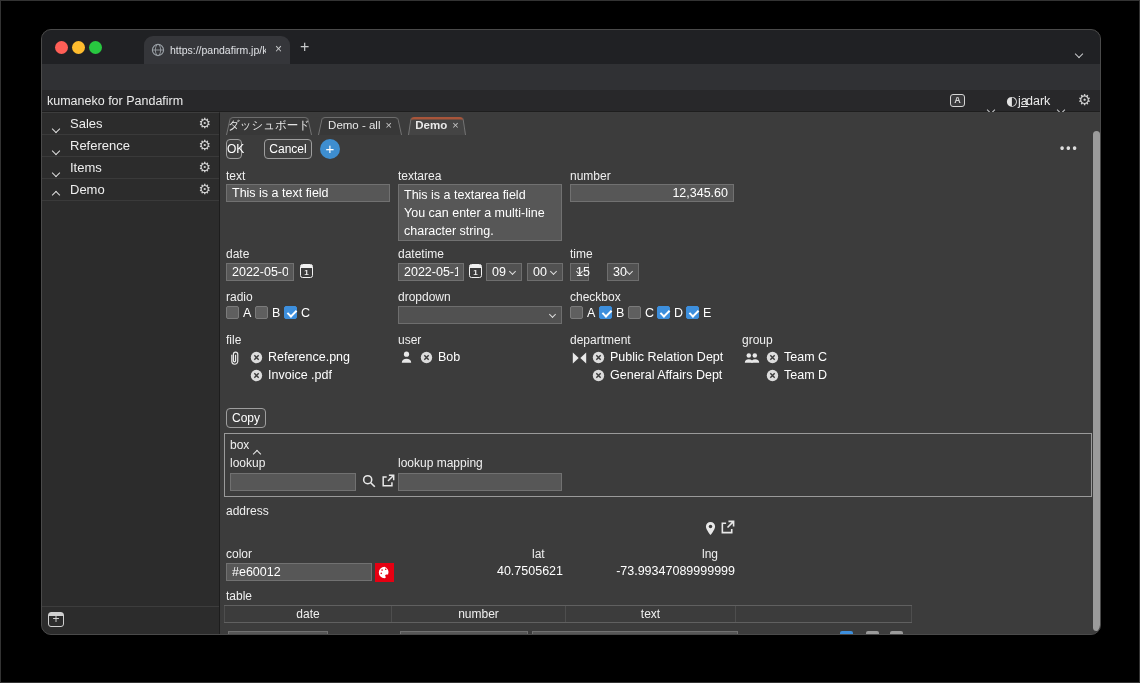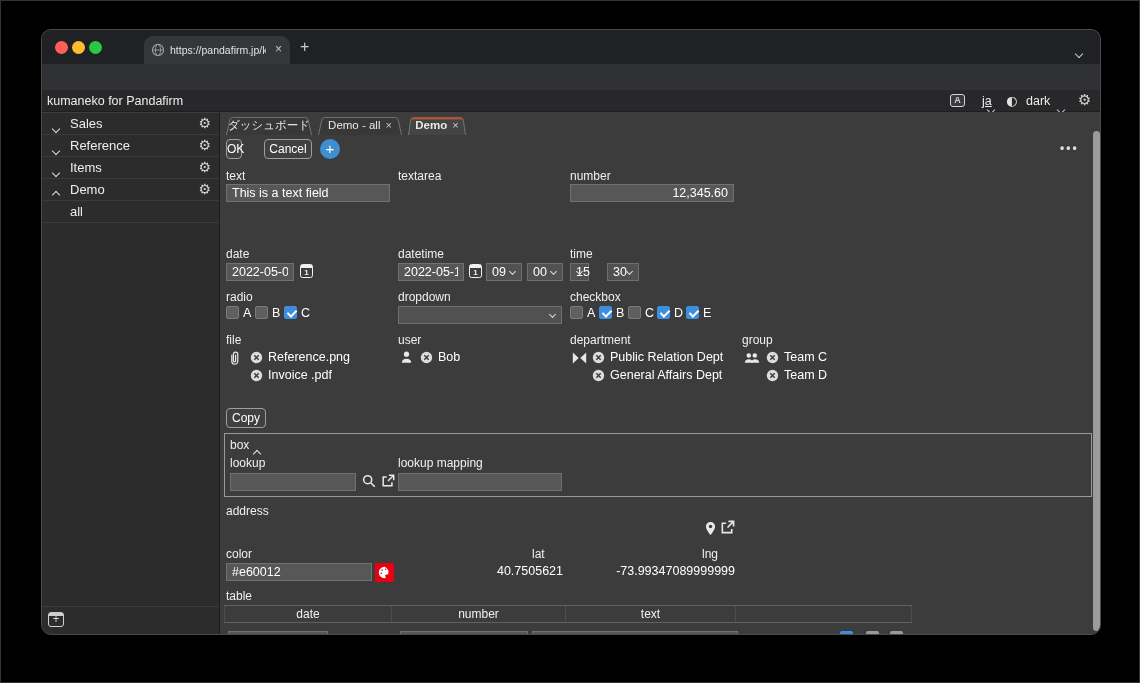--- a/index.html
+++ b/index.html
@@ -141,21 +141,21 @@
     <span class="abs" style="left:992px;top:40px;width:14px;height:12px;border:1.6px solid #d8d8d8;border-radius:2px;">
           <span style="position:absolute;right:0;top:0;width:5px;height:100%;background:#d8d8d8;"></span>
         </span>
     <span class="abs" style="left:1014px;top:37px;width:17px;height:17px;border-radius:50%;background:conic-gradient(#2e7d32,#1565c0,#80cbc4,#f5f5f5,#2e7d32);"></span>
     <span class="abs" style="left:1042px;top:38px;color:#c8cacc;font-size:13px;font-family:'DejaVu Sans',sans-serif;">⋮</span>
   </div>
 
   <div class="appheader">
     <span class="apptitle">kumaneko for Pandafirm</span>
     <span class="transic" style="left:908px;">A</span>
-    <span class="hdr-item" style="left:940px;text-decoration:underline;">ja</span>
+    <span class="hdr-item" style="left:976px;text-decoration:underline;">ja</span>
     <span class="abs" style="left:946px;top:9px;"><span class="chev"></span></span>
     <span class="halfic" style="left:964px;">◐</span>
     <span class="hdr-item" style="left:984px;">dark</span>
     <span class="abs" style="left:1016px;top:9px;"><span class="chev"></span></span>
     <span class="abs gear" style="left:1036px;top:3px;font-size:15px;">⚙</span>
   </div>
 
   <div class="sidebar">
     <div class="srow">
       <span class="sch"><span class="chev"></span></span>
@@ -170,42 +170,42 @@
     <div class="srow">
       <span class="sch"><span class="chev"></span></span>
       <span class="lab">Items</span>
       <span class="gear">⚙</span>
     </div>
     <div class="srow">
       <span class="sch"><span class="chev up" style="margin-top:3px;"></span></span>
       <span class="lab">Demo</span>
       <span class="gear">⚙</span>
     </div>
-    <div class="srow">
-      <span class="lab">all</span>
-    </div>
     <div class="sbottom">
       <span class="addapp">+</span>
     </div>
   </div>
 
   <div class="content">
 
     <div class="vtab" style="left:6px;width:86px;"><span>ダッシュボード</span></div>
     <div class="vtab" style="left:98px;width:84px;"><span>Demo - all</span><span class="x">×</span></div>
     <div class="vtab active" style="left:188px;width:58px;"><span style="font-weight:bold;">Demo</span><span class="x">×</span></div>
 
     <div class="btn" style="left:6px;top:26px;width:16px;">OK</div>
     <div class="btn" style="left:44px;top:26px;width:48px;">Cancel</div>
     <div class="pluscirc" style="left:100px;top:26px;">+</div>
     <div class="more" style="left:840px;top:28px;">•••</div>
 
     <div class="lbl" style="left:6px;top:56px;">text</div>
     <input class="inp" style="left: 6px; top: 71px; width: 164px;" value="This is a text field">
     <div class="lbl" style="left:178px;top:56px;">textarea</div>
+    <div class="area" style="left:178px;top:71px;width:164px;height:57px;">This is a textarea field
+You can enter a multi-line
+character string.</div>
     <div class="lbl" style="left:350px;top:56px;">number</div>
     <input class="inp" style="left: 350px; top: 71px; width: 164px; text-align: right;" value="12,345.60">
 
     <div class="lbl" style="left:6px;top:134px;">date</div>
     <input class="inp" style="left: 6px; top: 150px; width: 68px;" value="2022-05-01">
     <span class="cal" style="left:80px;top:151px;">1</span>
     <div class="lbl" style="left:178px;top:134px;">datetime</div>
     <input class="inp" style="left: 178px; top: 150px; width: 66px;" value="2022-05-11">
     <span class="cal" style="left:249px;top:151px;">1</span>
     <div class="sel" style="left:266px;top:150px;width:36px;"><span>09</span><span class="chev"></span></div>

